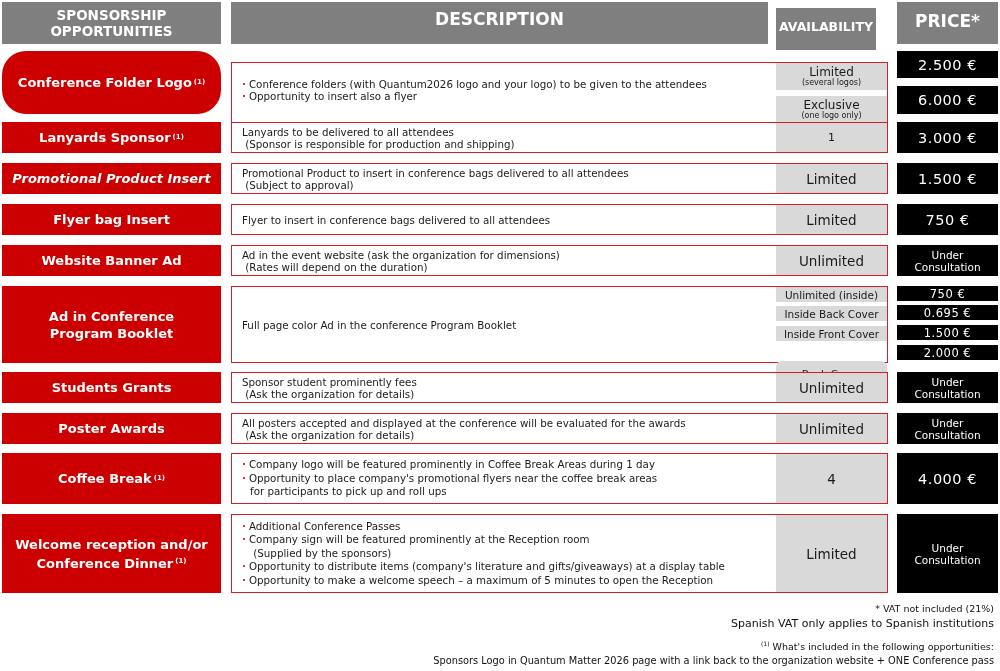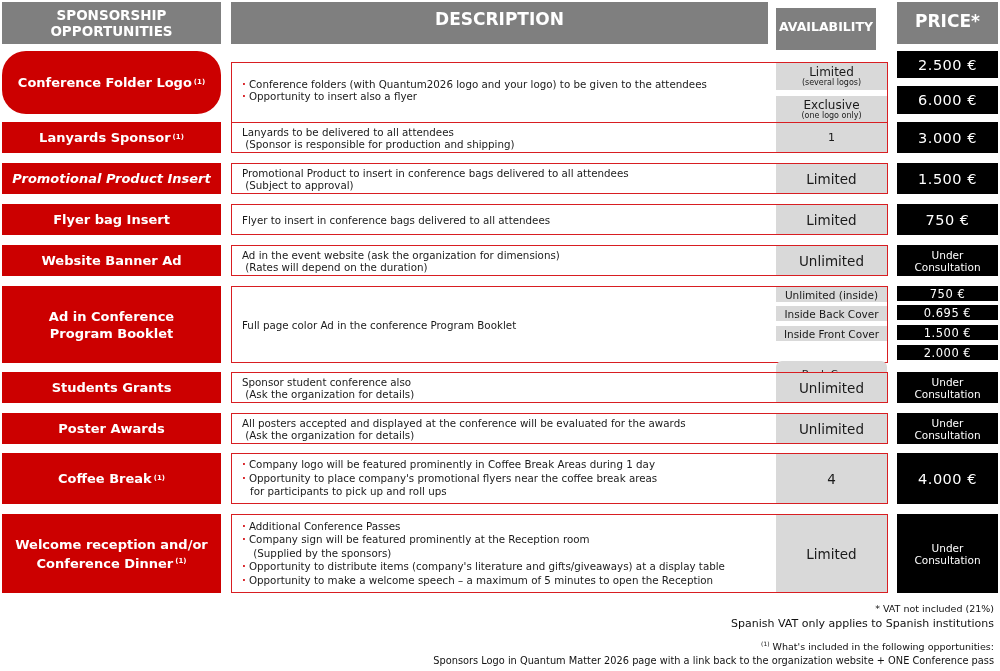--- a/index.html
+++ b/index.html
@@ -125,21 +125,21 @@
 <div class="abs price small" style="top:286px;height:15px;">750 €</div>
 <div class="abs price small" style="top:305px;height:15px;">0.695 €</div>
 <div class="abs price small" style="top:325px;height:15px;">1.500 €</div>
 <div class="abs price small" style="top:345px;height:15px;">2.000 €</div>
 
 <div class="abs name" style="top:372px;height:31px;">
     <span>Students Grants</span>
   </div>
 <div class="abs desc" style="top:372px;height:31px;">
   <div class="desc-text">
-    <div class="ln">Sponsor student conference also</div>
+    <div class="ln">Sponsor student prominently fees</div>
     <div class="ln" style="white-space:pre;"> (Ask the organization for details)</div>
   </div>
   <div class="avail">Unlimited</div>
 </div>
 <div class="abs price consult" style="top:372px;height:31px;">
     <span>Under</span>
     <span>Consultation</span>
   </div>
 
 <div class="abs name" style="top:413px;height:31px;">

